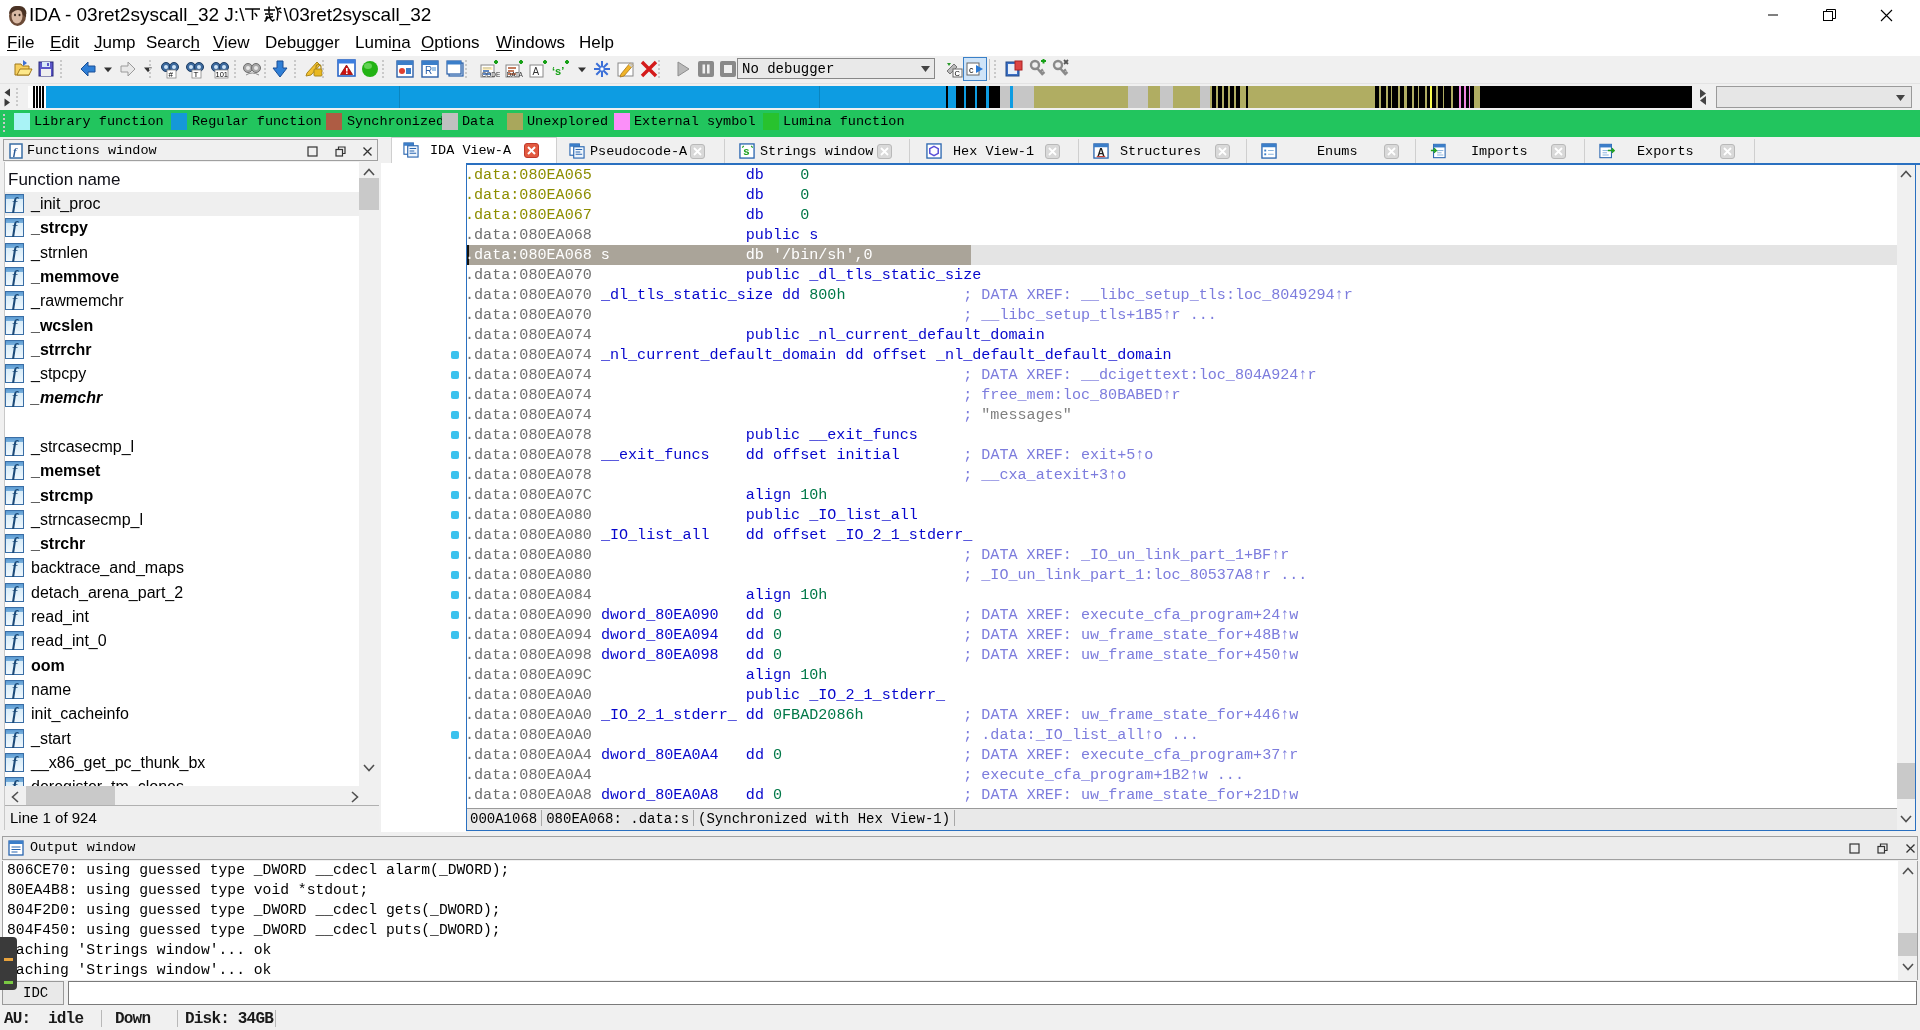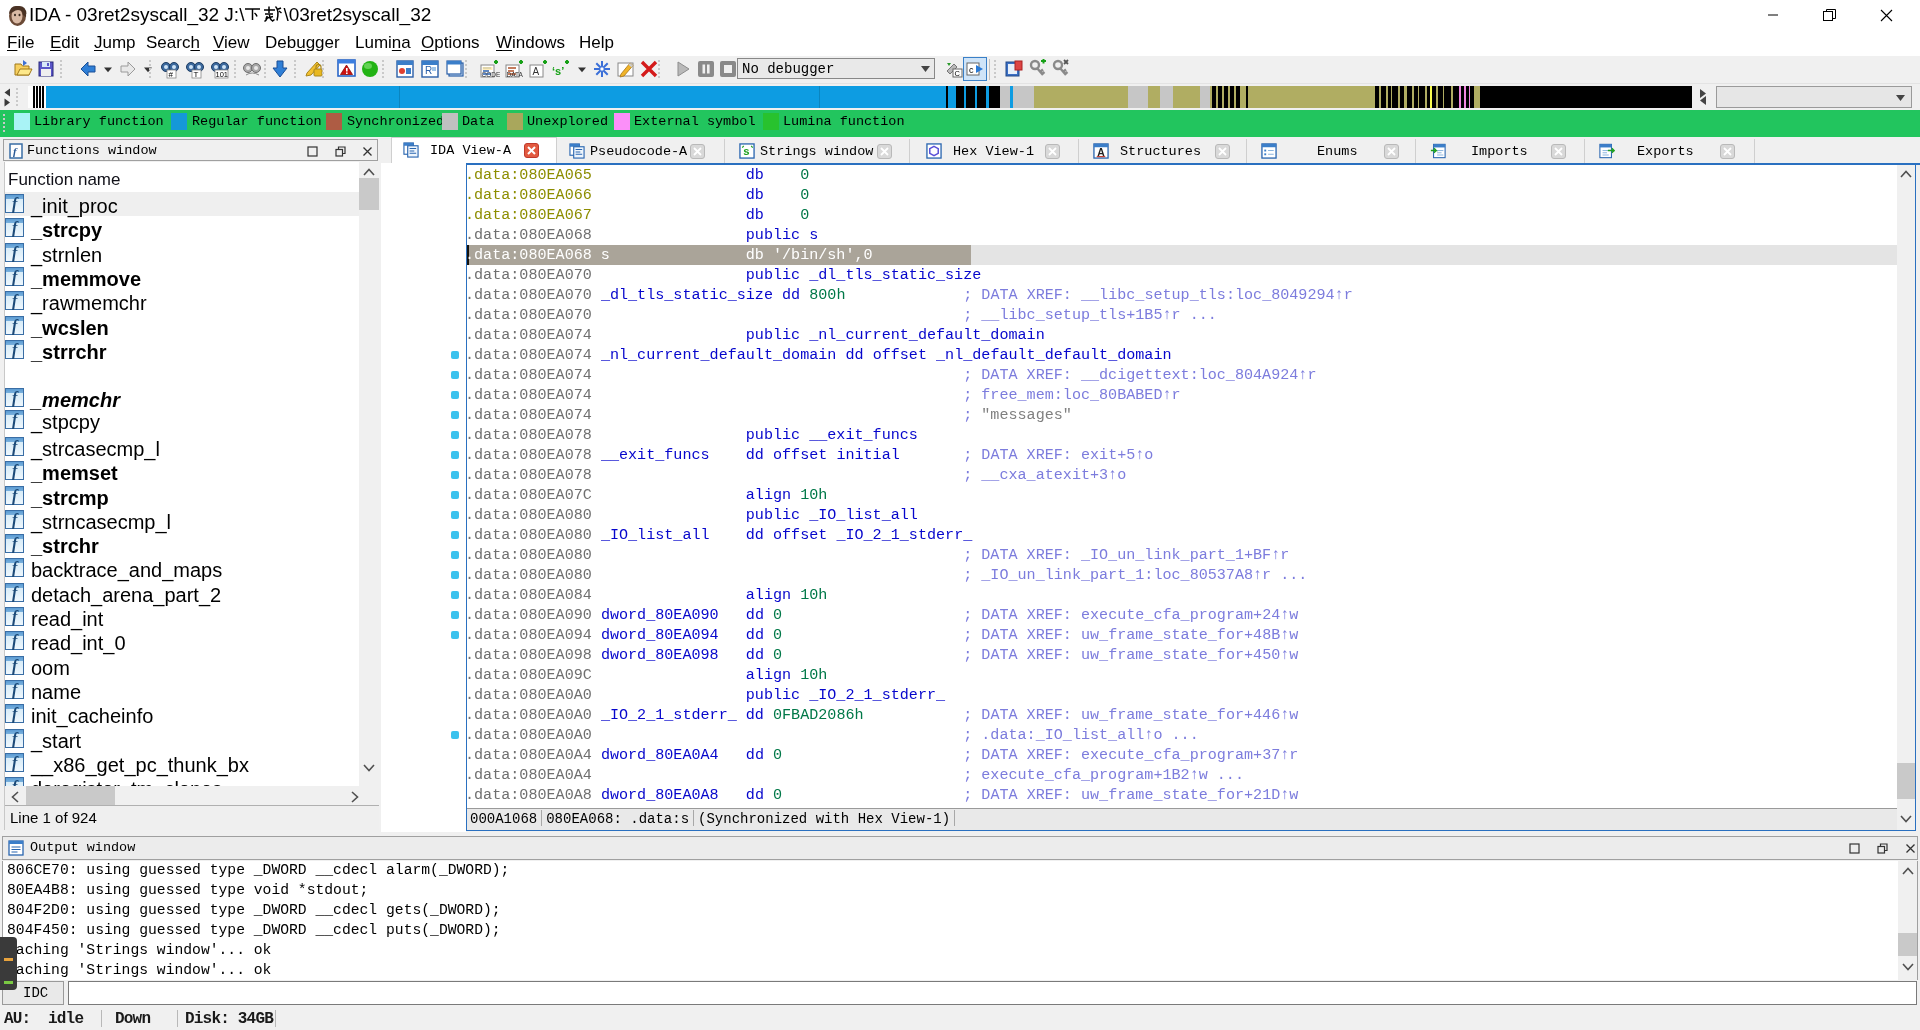--- a/index.html
+++ b/index.html
@@ -22,21 +22,21 @@
 #navrow{left:0;top:84px;width:1920px;height:26px;background:#f0f0f0}
 #navband{position:absolute;left:28px;top:2px;width:1664px;height:22px;background:#0d9ce2;overflow:hidden}
 .nb{position:absolute;top:0;height:22px}
 
 #legend{left:0;top:110px;width:1920px;height:27px;background:#22c55e;font-size:13.5px}
 .chip{position:absolute;top:3px;width:16px;height:17px}
 .leglab{position:absolute;top:4px;white-space:pre;color:#000}
 
 #funcpanel-title{left:3px;top:139px;width:375px;height:22px;background:#f0f0f0;border:1px solid #a0a0a0}
 #funclist{left:4px;top:162px;width:374px;height:668px;background:#fff;border-left:1px solid #c8c8c8}
-.frow{position:absolute;left:0px;width:354px;height:24px;font-size:20px;color:#000}
+.frow{position:absolute;left:0px;width:354px;height:24px;font-size:16px;color:#000}
 .frow .nm{position:absolute;left:26px;top:3px}
 .ficon{position:absolute;left:0px;top:2px;width:19px;height:19px;border:1px solid #3a6ea5;background:linear-gradient(180deg,#5b9bd3 0%,#7db3de 25%,#d8ecf8 26%,#eef7fd 100%);}
 .ficon:before{content:"f";font-family:"Liberation Serif",serif;font-style:italic;font-weight:bold;font-size:16px;color:#1c4a78;position:absolute;left:6px;top:0px}
 
 .sb{background:#f0f0f0}
 .sbthumb{position:absolute;background:#c9c9c9}
 
 #tabbar{left:381px;top:137px;width:1539px;height:26px;background:#f0f0f0}
 .tab{position:absolute;top:2px;height:24px;background:#f0f0f0;border-right:1px solid #cfcfcf;font-size:13.5px;color:#000}
 .tab.active{top:0;height:26px;background:#fff;border:1px solid #cfcfcf;border-bottom:none}
@@ -522,21 +522,21 @@
         <span class="nm" style="">_rawmemchr</span>
       </div>
       <div class="frow" style="top:152px;">
         <span class="ficon"></span>
         <span class="nm" style="font-weight:bold;">_wcslen</span>
       </div>
       <div class="frow" style="top:176px;">
         <span class="ficon"></span>
         <span class="nm" style="font-weight:bold;">_strrchr</span>
       </div>
-      <div class="frow" style="top:200px;margin-top:46px;">
+      <div class="frow" style="top:200px;">
         <span class="ficon"></span>
         <span class="nm" style="">_stpcpy</span>
       </div>
       <div class="frow" style="top:224px;font-style:italic;">
         <span class="ficon"></span>
         <span class="nm" style="font-weight:bold;">_memchr</span>
       </div>
       <div class="frow" style="top:273px;">
         <span class="ficon"></span>
         <span class="nm" style="">_strcasecmp_l</span>
@@ -566,21 +566,21 @@
         <span class="nm" style="">detach_arena_part_2</span>
       </div>
       <div class="frow" style="top:443px;">
         <span class="ficon"></span>
         <span class="nm" style="">read_int</span>
       </div>
       <div class="frow" style="top:467px;">
         <span class="ficon"></span>
         <span class="nm" style="">read_int_0</span>
       </div>
-      <div class="frow" style="top:492px;">
+      <div class="frow" style="top:492px;font-weight:bold;">
         <span class="ficon"></span>
         <span class="nm" style="">oom</span>
       </div>
       <div class="frow" style="top:516px;">
         <span class="ficon"></span>
         <span class="nm" style="">name</span>
       </div>
       <div class="frow" style="top:540px;">
         <span class="ficon"></span>
         <span class="nm" style="">init_cacheinfo</span>

